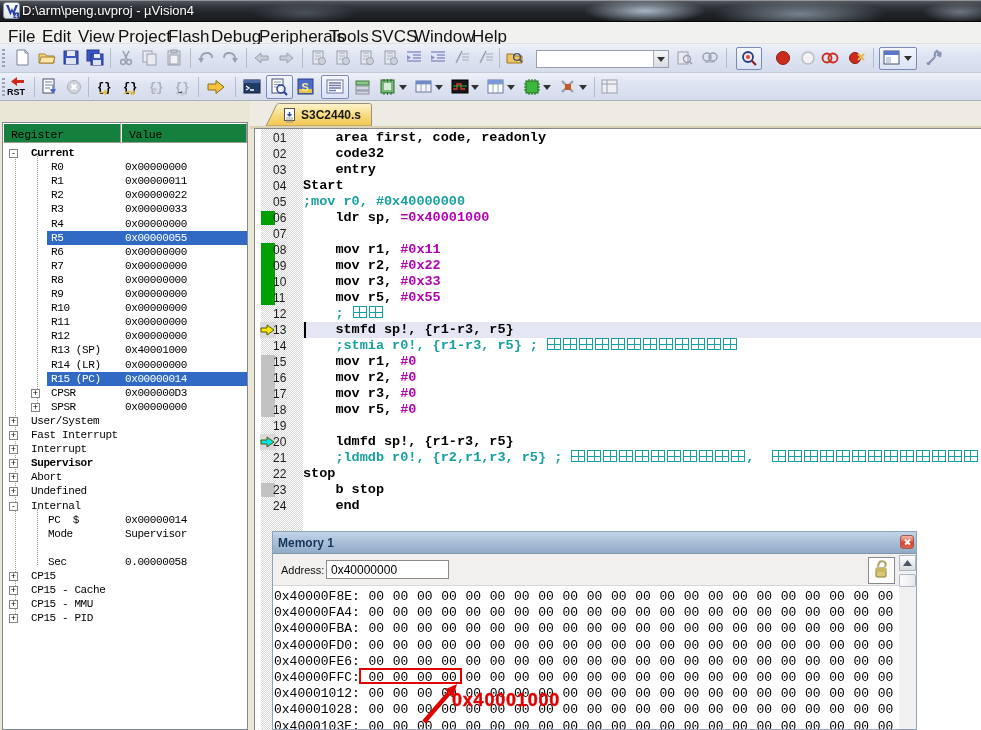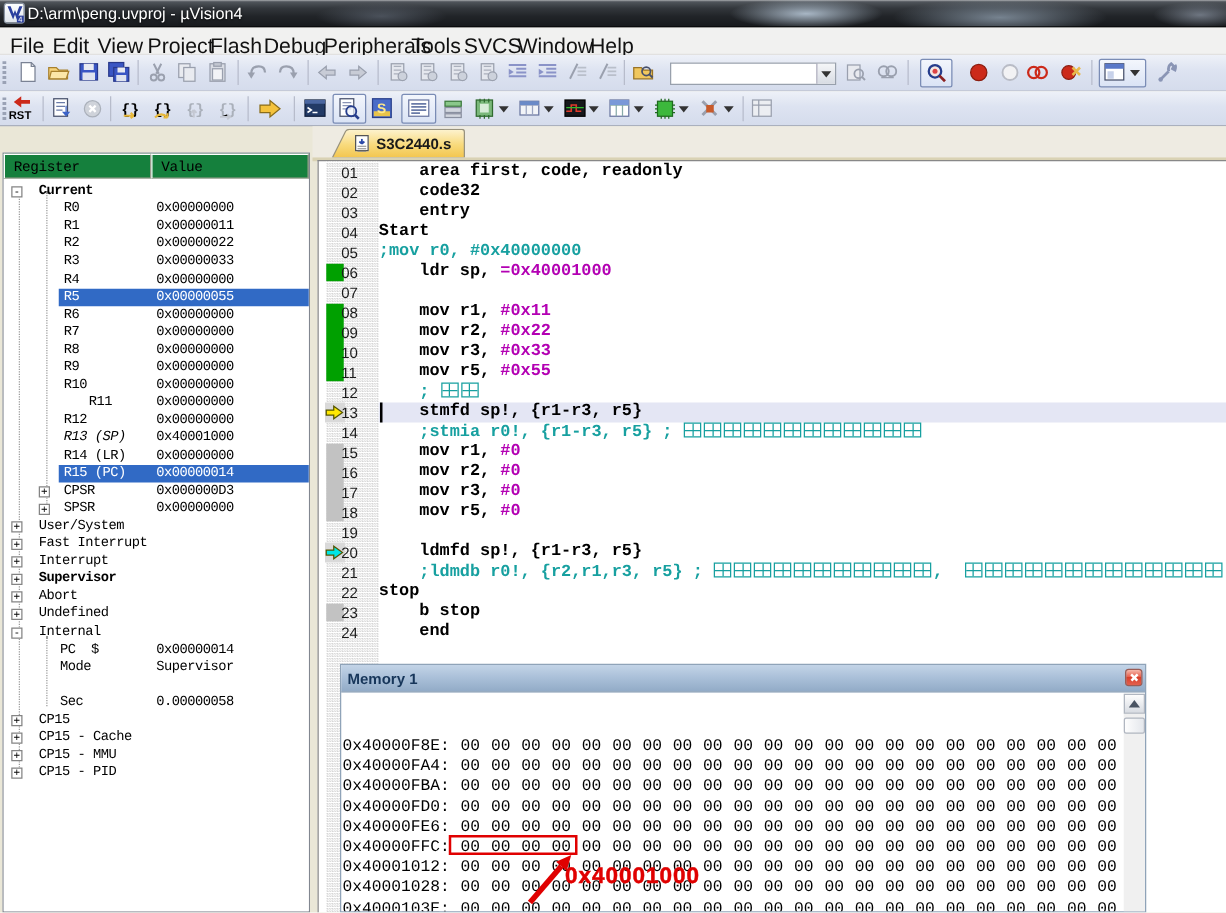--- a/index.html
+++ b/index.html
@@ -443,29 +443,29 @@
         </div>
 <div class="trow" style="top:144.0px">
           <span class="nm" style="left:48px;">R9</span>
           <span class="vl">0x00000000</span>
         </div>
 <div class="trow" style="top:158.1px">
           <span class="nm" style="left:48px;">R10</span>
           <span class="vl">0x00000000</span>
         </div>
 <div class="trow" style="top:172.2px">
-          <span class="nm" style="left:48px;margin-left:20px;">R11</span>
+          <span class="nm" style="left:48px;">R11</span>
           <span class="vl">0x00000000</span>
         </div>
 <div class="trow" style="top:186.3px">
           <span class="nm" style="left:48px;">R12</span>
           <span class="vl">0x00000000</span>
         </div>
 <div class="trow" style="top:200.4px">
-          <span class="nm" style="left:48px;font-style:italic;">R13 (SP)</span>
+          <span class="nm" style="left:48px;">R13 (SP)</span>
           <span class="vl">0x40001000</span>
         </div>
 <div class="trow" style="top:214.5px">
           <span class="nm" style="left:48px;">R14 (LR)</span>
           <span class="vl">0x00000000</span>
         </div>
 <div class="trow hl" style="top:228.6px">
           <span class="bg"></span>
           <span class="nm" style="left:48px;">R15 (PC)</span>
           <span class="vl">0x00000014</span>
@@ -623,20 +623,29 @@
 <div class="cl" style="top:397px"><span>    end</span></div>
 </div>
 
   </div>
   <div id="memwin">
 
 <div id="memcap">
         <span class="t">Memory 1</span>
         <div class="closebtn" style="left:627px;top:3px"></div>
       </div>
+<div id="memaddr">
+  <span class="lbl">Address:</span>
+  <div id="addrbox">0x40000000</div>
+  <div id="lockbtn"><svg width="24" height="24" viewBox="0 0 24 24">
+            <path d="M9.5 10 V7 Q9.5 3.2 13 3.2 Q16.5 3.2 16.5 6.5 V8" fill="none" stroke="#b0a468" stroke-width="2" transform="rotate(18 13 7)"></path>
+            <rect x="7" y="10" width="10" height="9" rx="1" fill="#d8c878" stroke="#8a7c3a"></rect>
+            <rect x="7" y="10" width="10" height="4" fill="#c8b860" stroke="none"></rect>
+          </svg></div>
+</div>
 <div id="memscroll">
   <div class="abs" style="left:0;top:0;width:17px;height:16px;background:linear-gradient(180deg,#fdfdfd,#d8dce2);border:1px solid #b0b6c0"></div>
   <svg class="abs" style="left:4px;top:5px" width="9" height="7" viewBox="0 0 9 7">
           <path d="M4.5 0 L9 6 H0 Z" fill="#4a5462"></path>
         </svg>
   <div class="abs" style="left:0;top:19px;width:17px;height:13px;background:linear-gradient(90deg,#fdfdfd,#e4e7ec);border:1px solid #b0b6c0;border-radius:2px"></div>
 </div>
 <div id="memhex">
 <div style="top:57px">0x40000F8E: 00 00 00 00 00 00 00 00 00 00 00 00 00 00 00 00 00 00 00 00 00 00</div>
 <div style="top:73px">0x40000FA4: 00 00 00 00 00 00 00 00 00 00 00 00 00 00 00 00 00 00 00 00 00 00</div>

